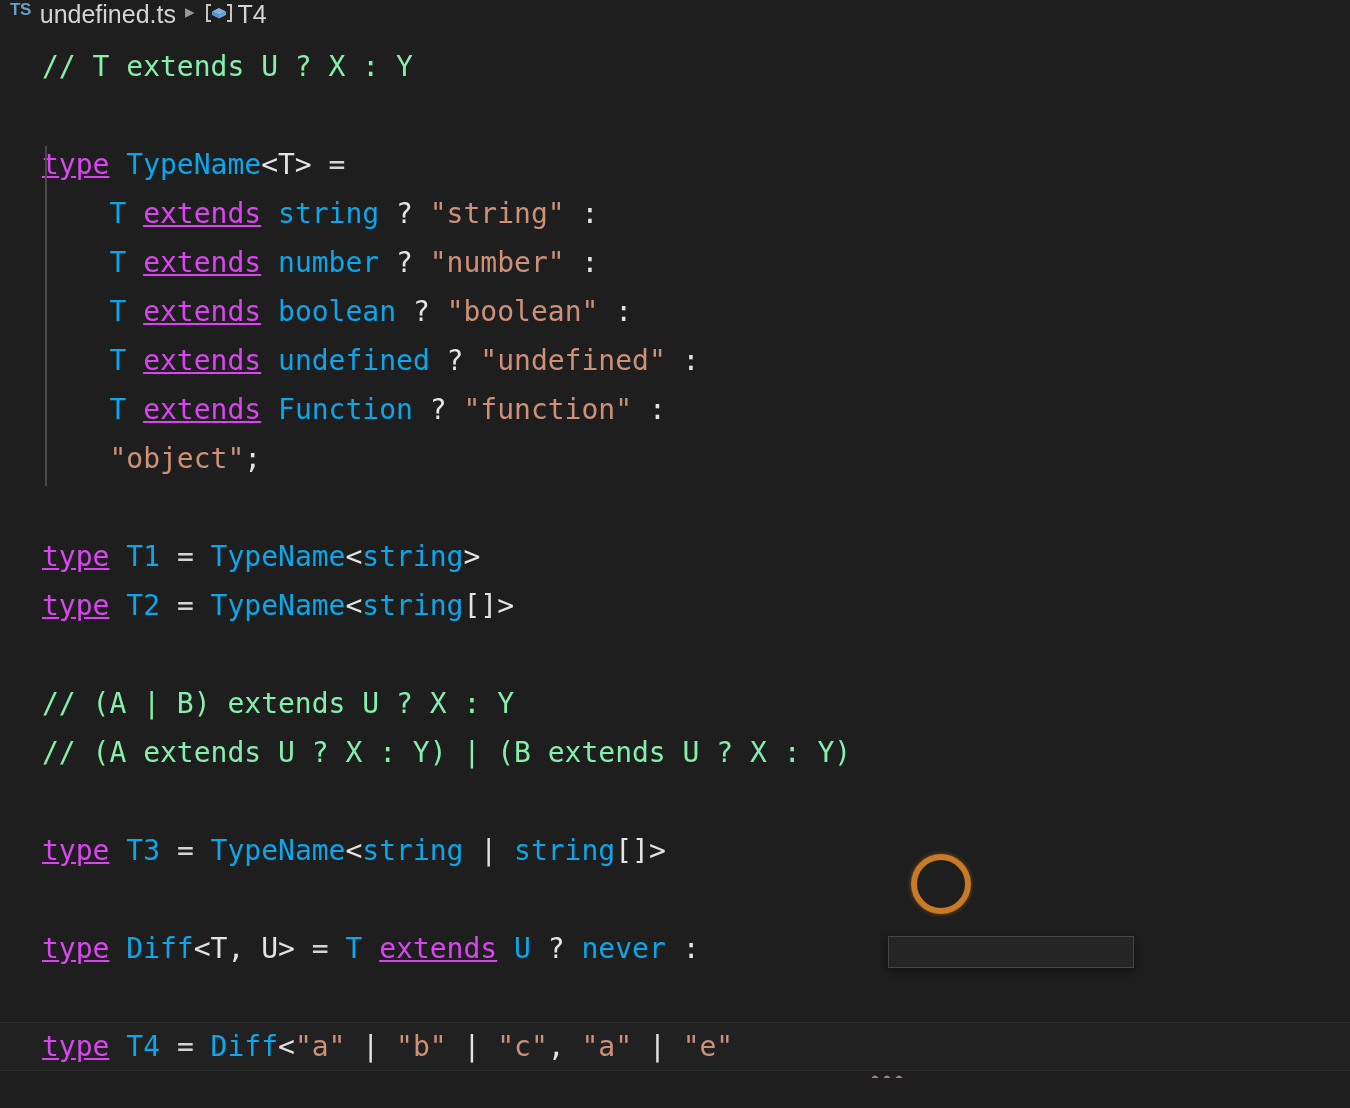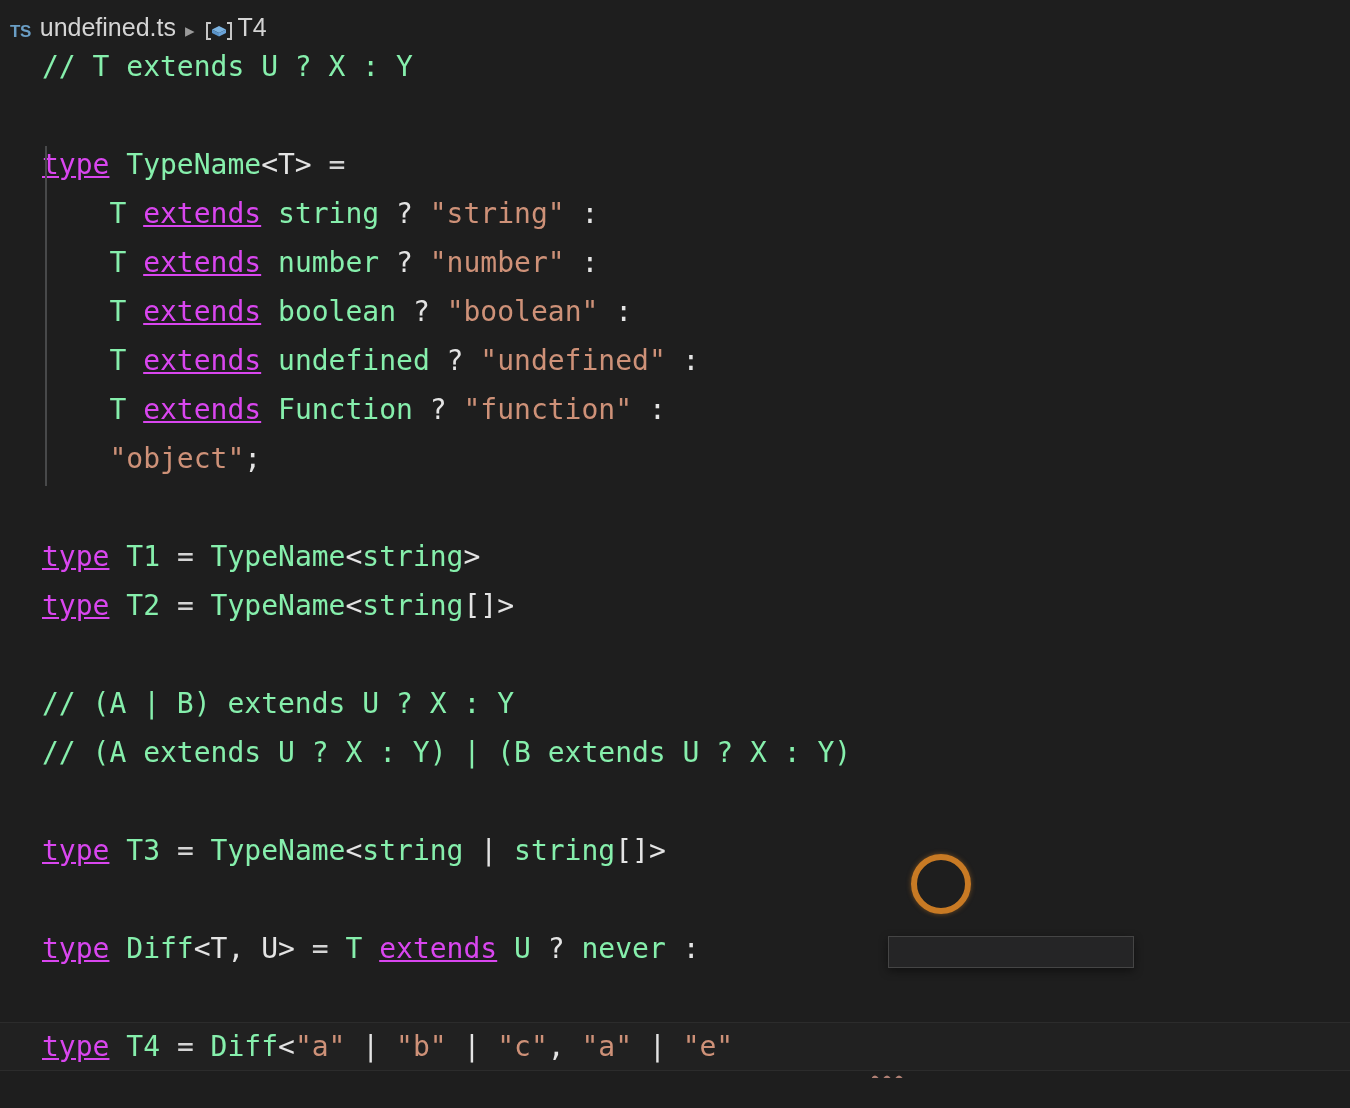--- a/index.html
+++ b/index.html
@@ -18,21 +18,21 @@
     height: 1108px;
     background: #1e1e1e;
   }
 
   
   #breadcrumb {
     position: absolute;
     top: 0; left: 0;
     width: 1350px; height: 42px;
     display: flex;
-    align-items: flex-end;
+    align-items: flex-start;
     padding-left: 10px;
     box-sizing: border-box;
     font-family: "Liberation Sans", sans-serif;
     font-size: 25px;
     color: #cccccc;
     background: #1e1e1e;
     white-space: nowrap;
   }
   .bc-ts-icon {
     font-family: "Liberation Sans", sans-serif;
@@ -86,21 +86,21 @@
     left: 45px;
     top: 146px;
     width: 2px;
     height: 340px;
     background: #48494a;
   }
 
   
   .tk-comment  { color: #86efac; }
   .tk-keyword  { color: #d946ef; text-decoration: underline; }
-  .tk-type     { color: #86efac; }
+  .tk-type     { color: #0ea5e9; }
   .tk-string   { color: #ce9178; }
   .tk-plain    { color: #e4e4e4; }
   .tk-op       { color: #d4d4d4; }
 
   
   #cursor-ring {
     position: absolute;
     left: 911px; top: 854px;
     width: 60px; height: 60px;
     border: 6px solid #c87a24;

